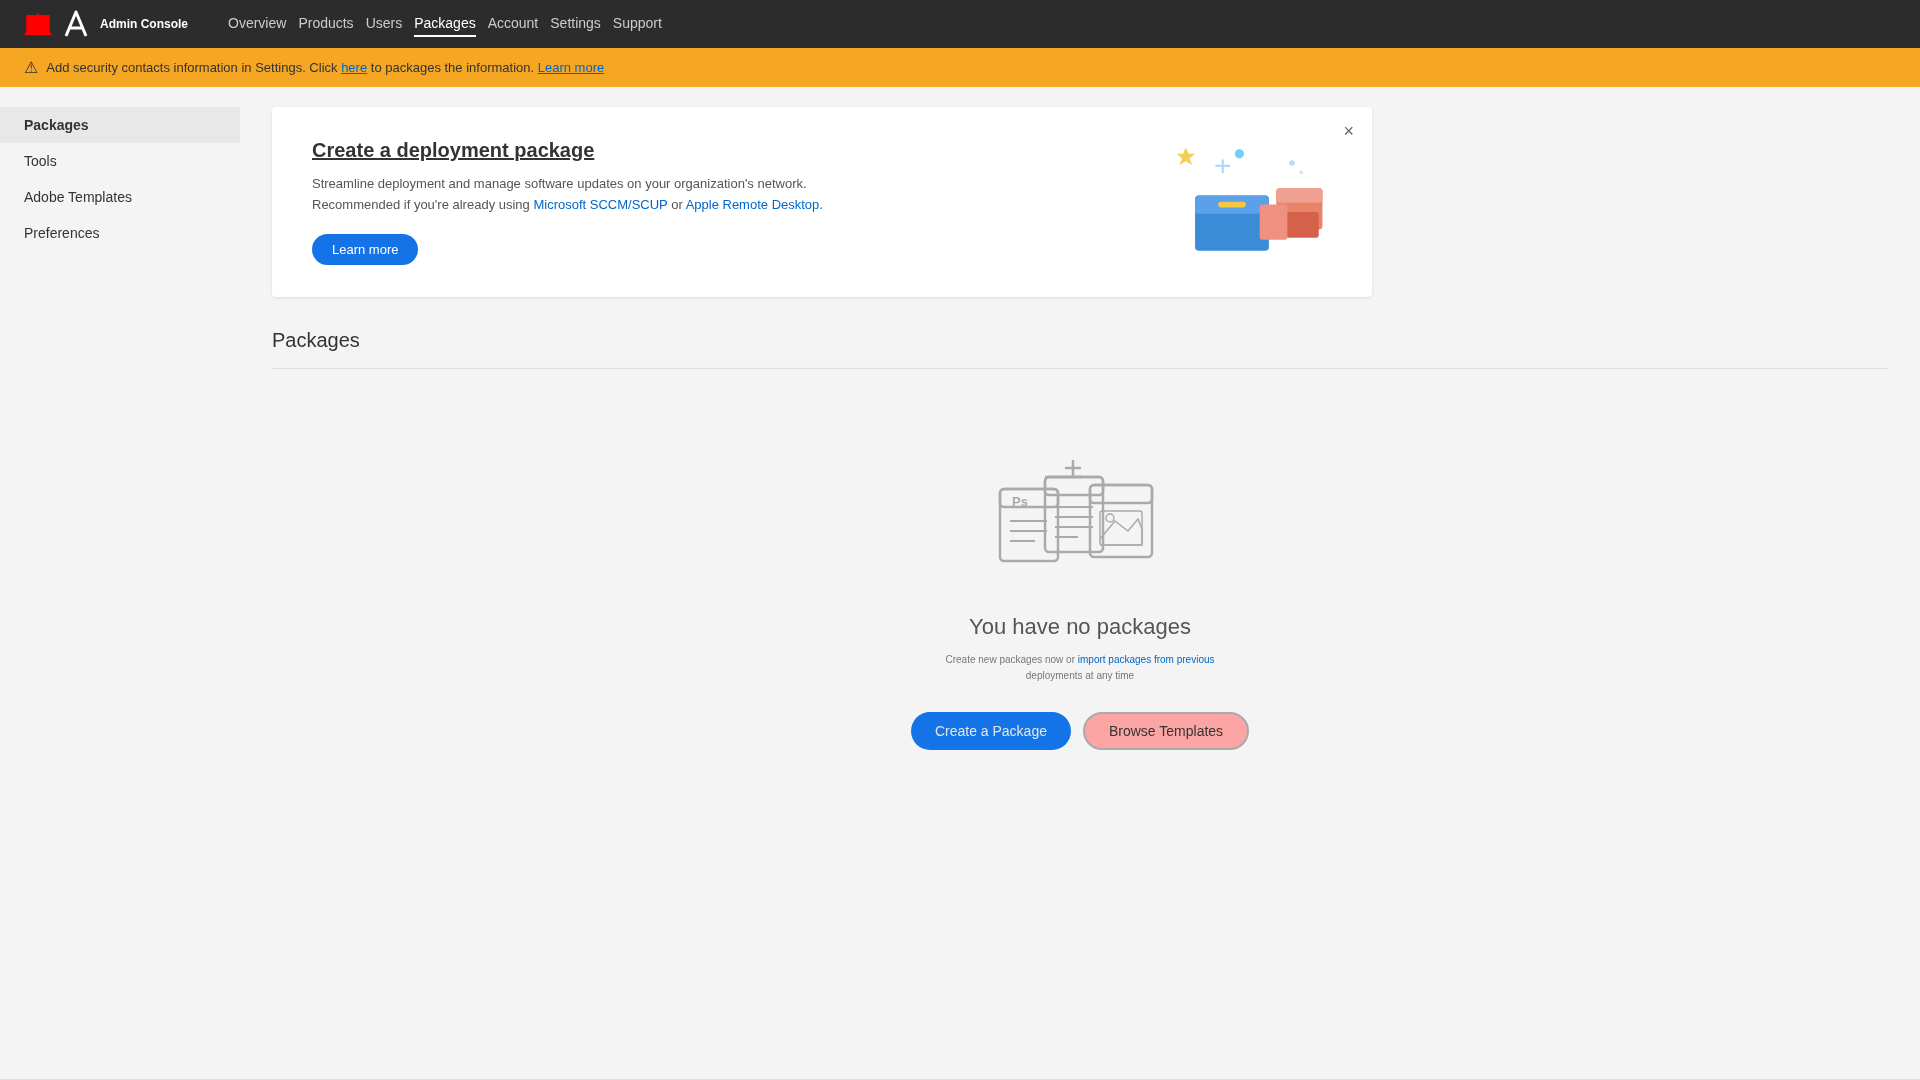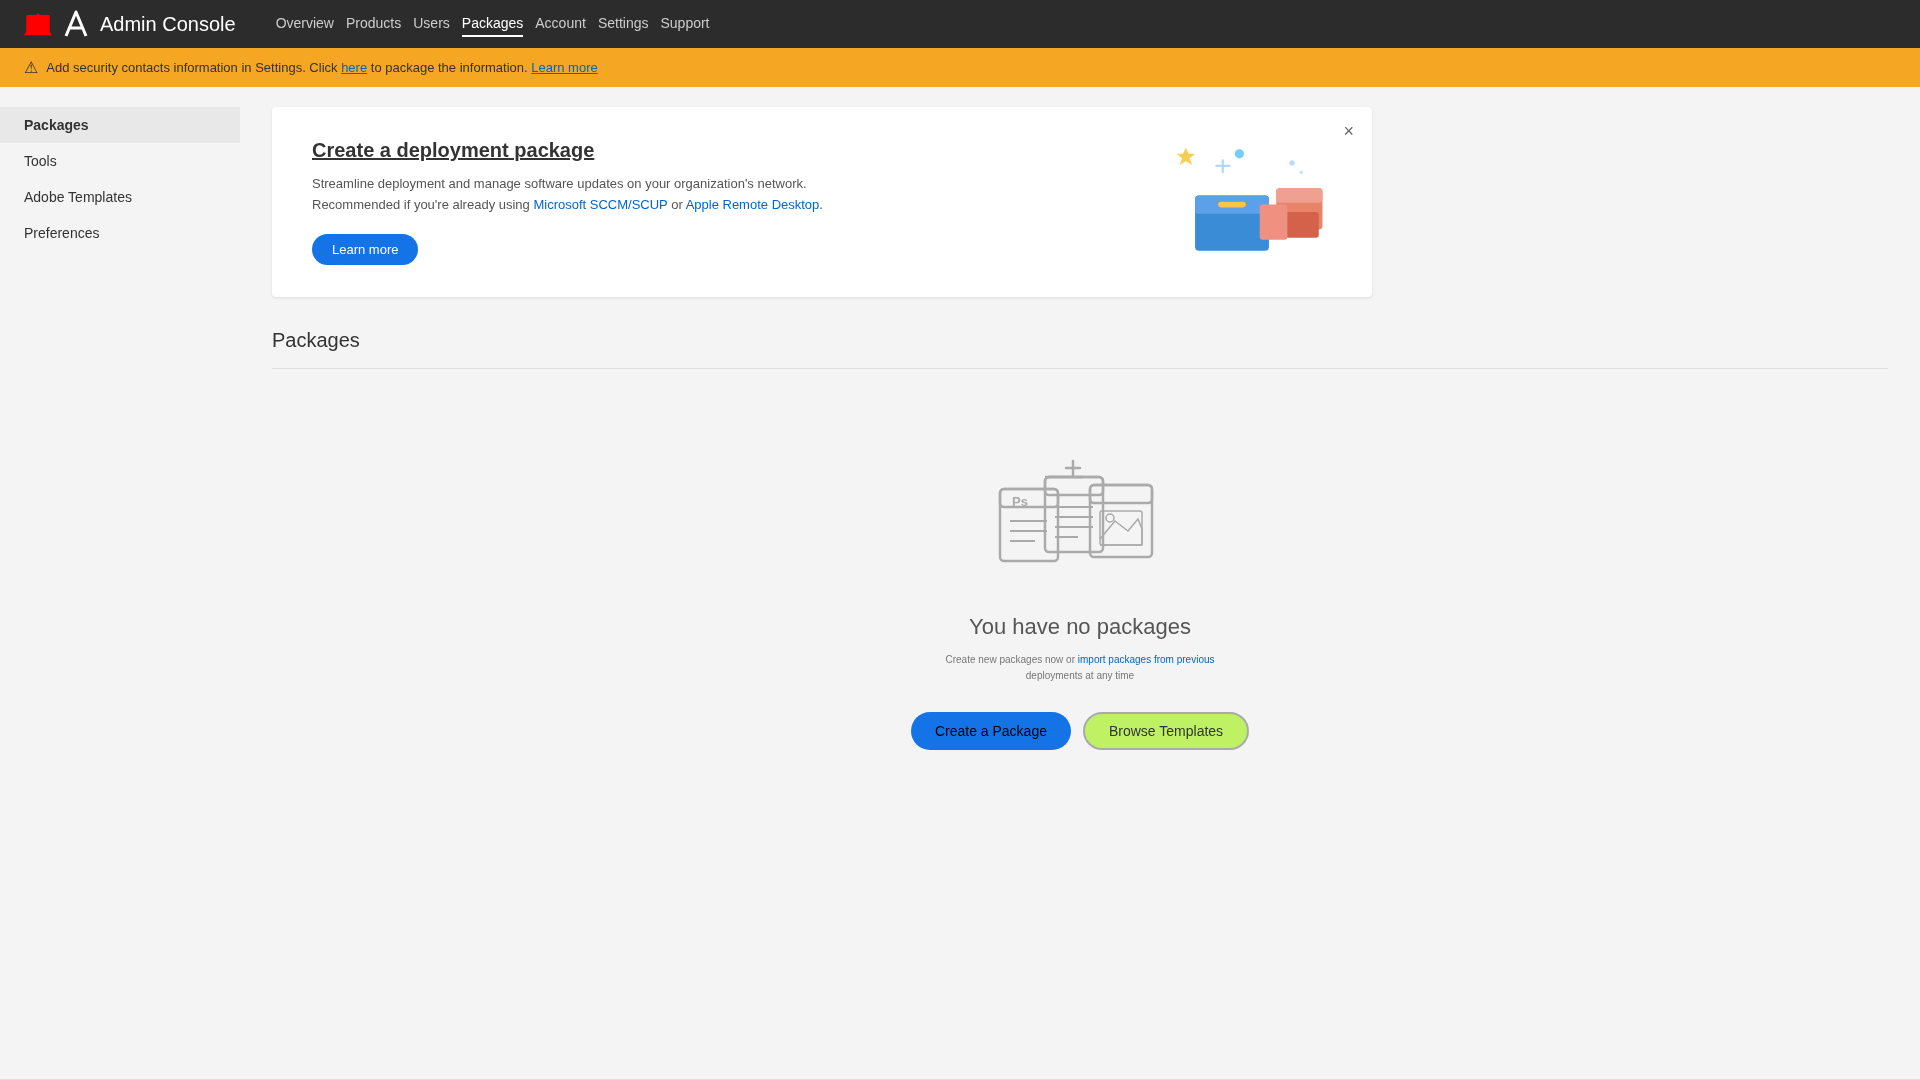--- a/index.html
+++ b/index.html
@@ -14,21 +14,21 @@
       padding: 0 24px;
       color: #fff;
     }
     .top-nav .logo {
       display: flex;
       align-items: center;
       gap: 10px;
       margin-right: 40px;
     }
     .top-nav .logo svg { width: 28px; height: 28px; }
-    .top-nav .app-title { font-size: 20px; color: #fff; font-weight: 400; }
+    .top-nav .app-title { font-size: 12px; color: #fff; font-weight: 700; }
     .top-nav .nav-links { display: flex; gap: 12px; flex: 1; }
     .top-nav .nav-link { color: #ccc; text-decoration: none; font-size: 14px; padding: 4px 0; }
     .top-nav .nav-link.active { color: #fff; border-bottom: 2px solid #fff; }
     .top-nav .nav-right { display: flex; align-items: center; gap: 16px; }
     .top-nav .org-name { color: #ccc; font-size: 13px; }
     .top-nav .icon-btn { color: #ccc; cursor: pointer; font-size: 18px; }
 
     
     .banner {
       background: #f5a623;
@@ -115,29 +115,29 @@
       justify-content: center;
       padding: 80px 0;
     }
     .empty-icon { margin-bottom: 32px; }
     .empty-state h3 { font-size: 22px; font-weight: 400; color: #555; margin-bottom: 12px; }
     .empty-state p { font-size: 10px; color: #777; text-align: center; line-height: 1.6; margin-bottom: 28px; }
     .empty-state p a { color: #0066cc; }
     .empty-actions { display: flex; gap: 12px; }
     .btn-primary {
       background: #1473e6;
-      color: #000000;
+      color: #e5e5e5;
       border: none;
       border-radius: 20px;
       padding: 10px 24px;
       font-size: 14px;
       cursor: pointer;
     }
     .btn-secondary {
-      background: #bef264;
+      background: #fca5a5;
       color: #333;
       border: 2px solid #aaa;
       border-radius: 20px;
       padding: 9px 24px;
       font-size: 14px;
       cursor: pointer;
     }
 
     
     .footer {
@@ -184,21 +184,21 @@
     <a class="nav-link active">Packages</a>
     <a class="nav-link">Account</a>
     <a class="nav-link">Settings</a>
     <a class="nav-link">Support</a>
   </div>
 </nav>
 
 <div class="banner">
   <span class="warn-icon">⚠</span>
   <span>
-    <span>Add security contacts information in Settings. Click </span><a>here</a><span> to package the information.</span>
+    <span>Add security contacts information in Settings. Click </span><a>here</a><span> to packages the information.</span>
     <a>Learn more</a>
   </span>
 </div>
 
 <div class="layout">
 
   <aside class="sidebar">
     <div class="sidebar-item active">
       <span>Packages</span>
     </div>

